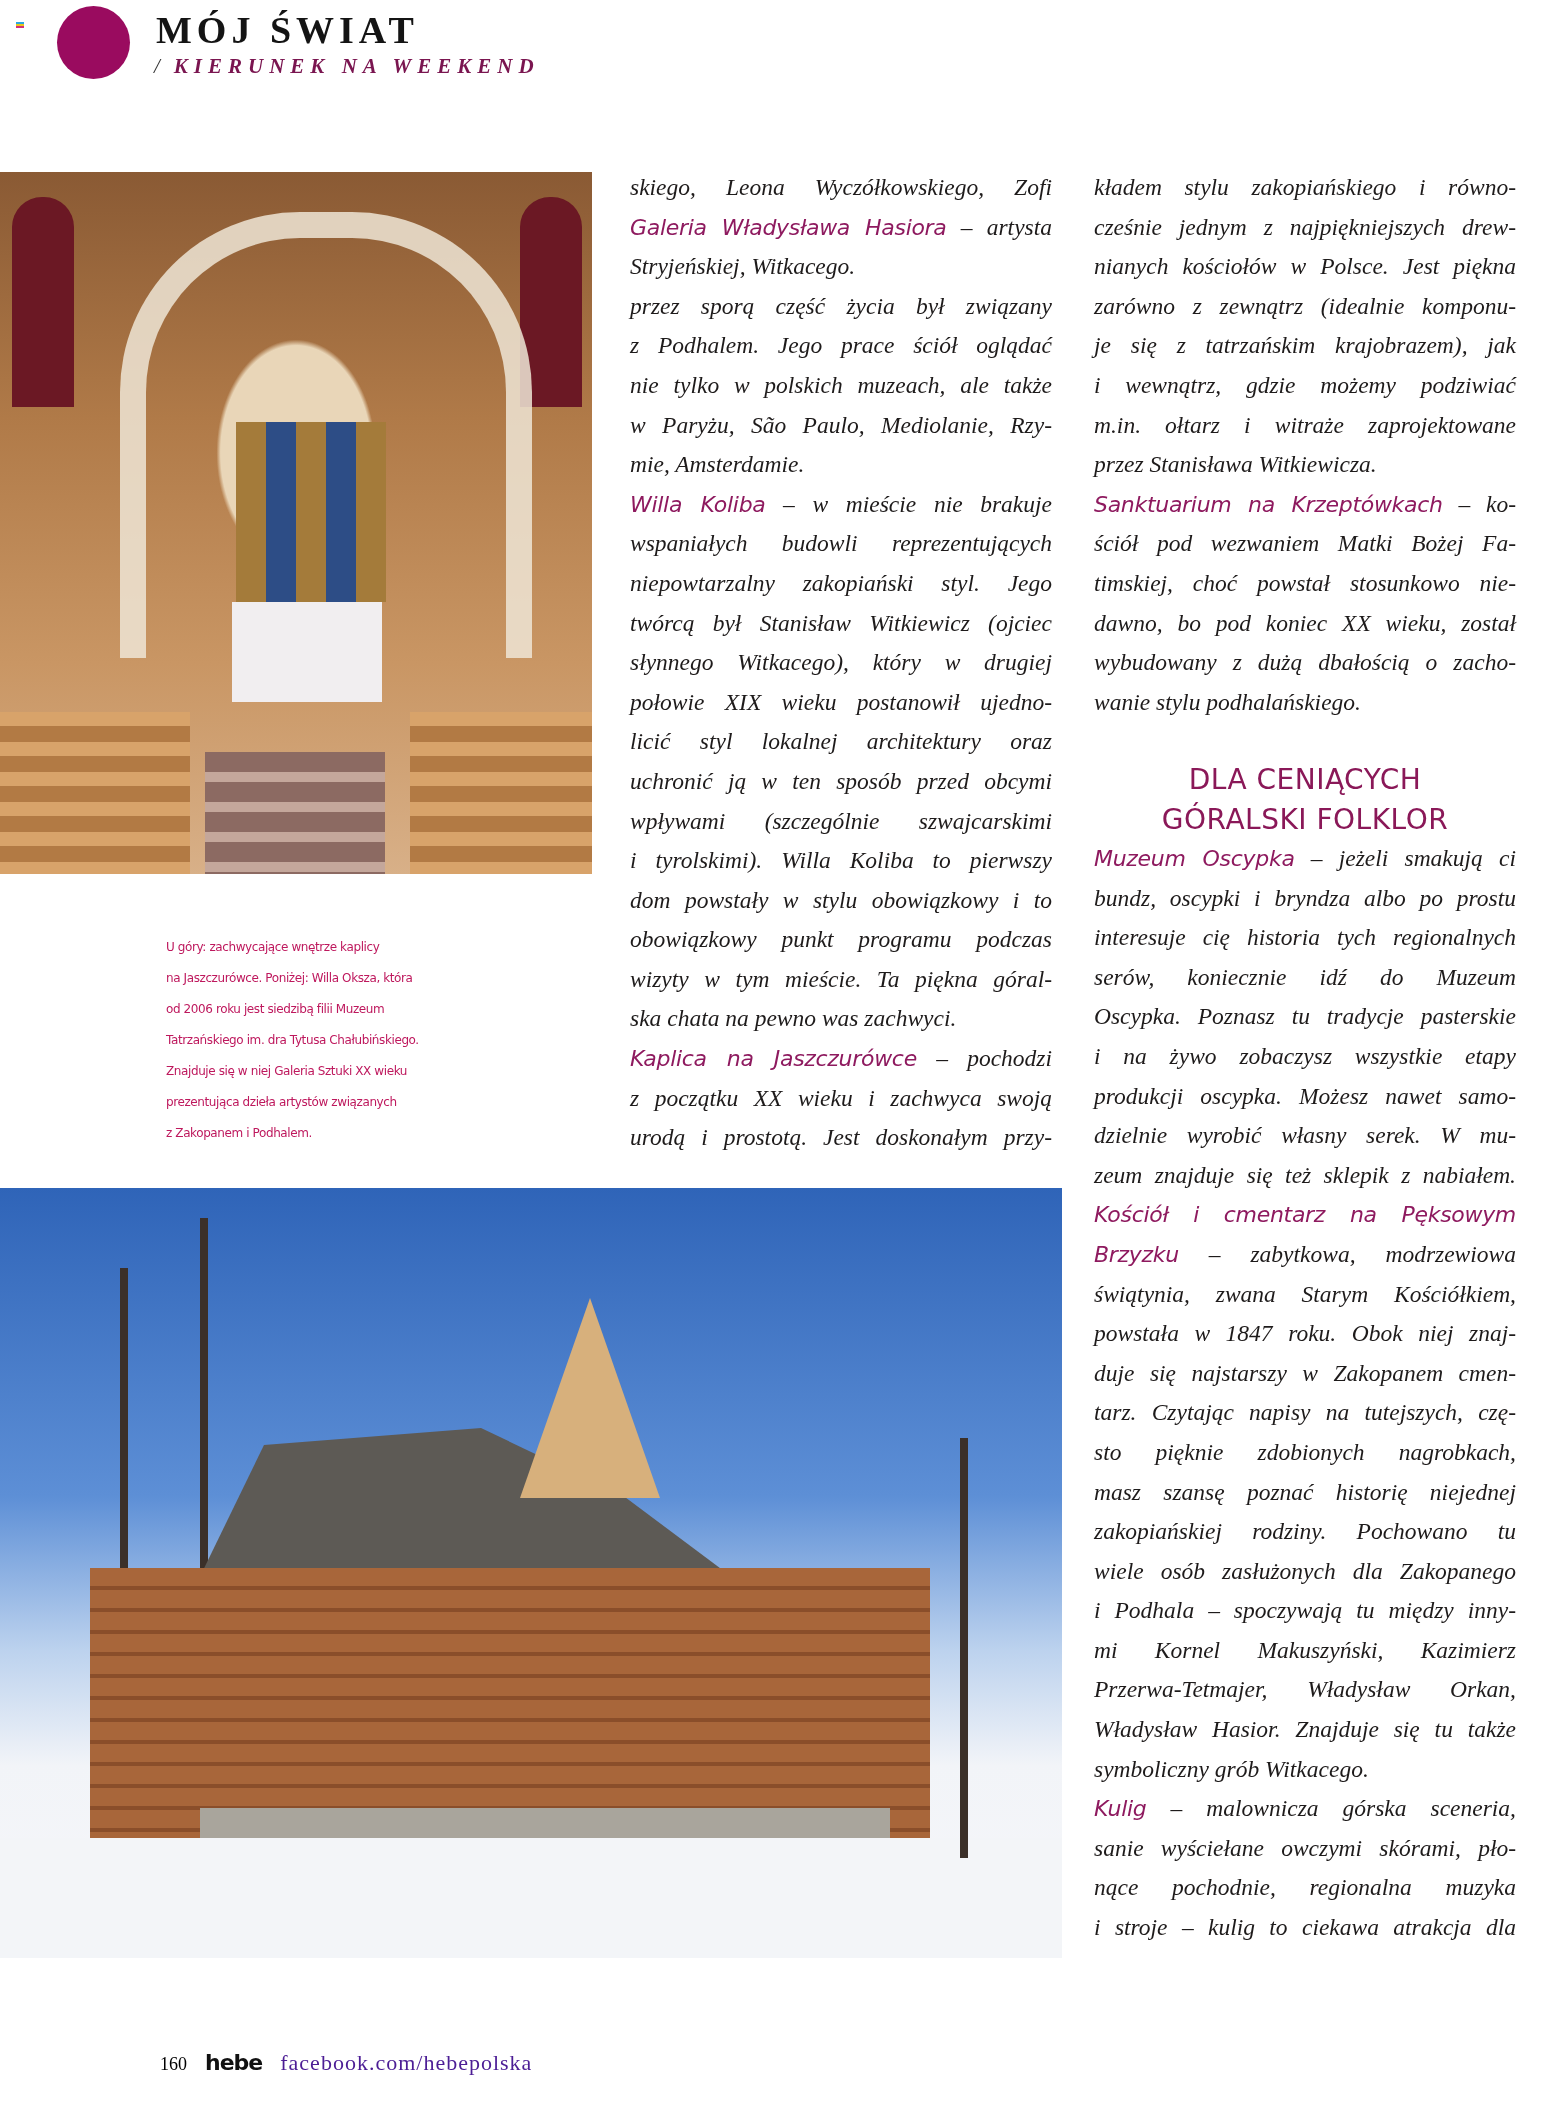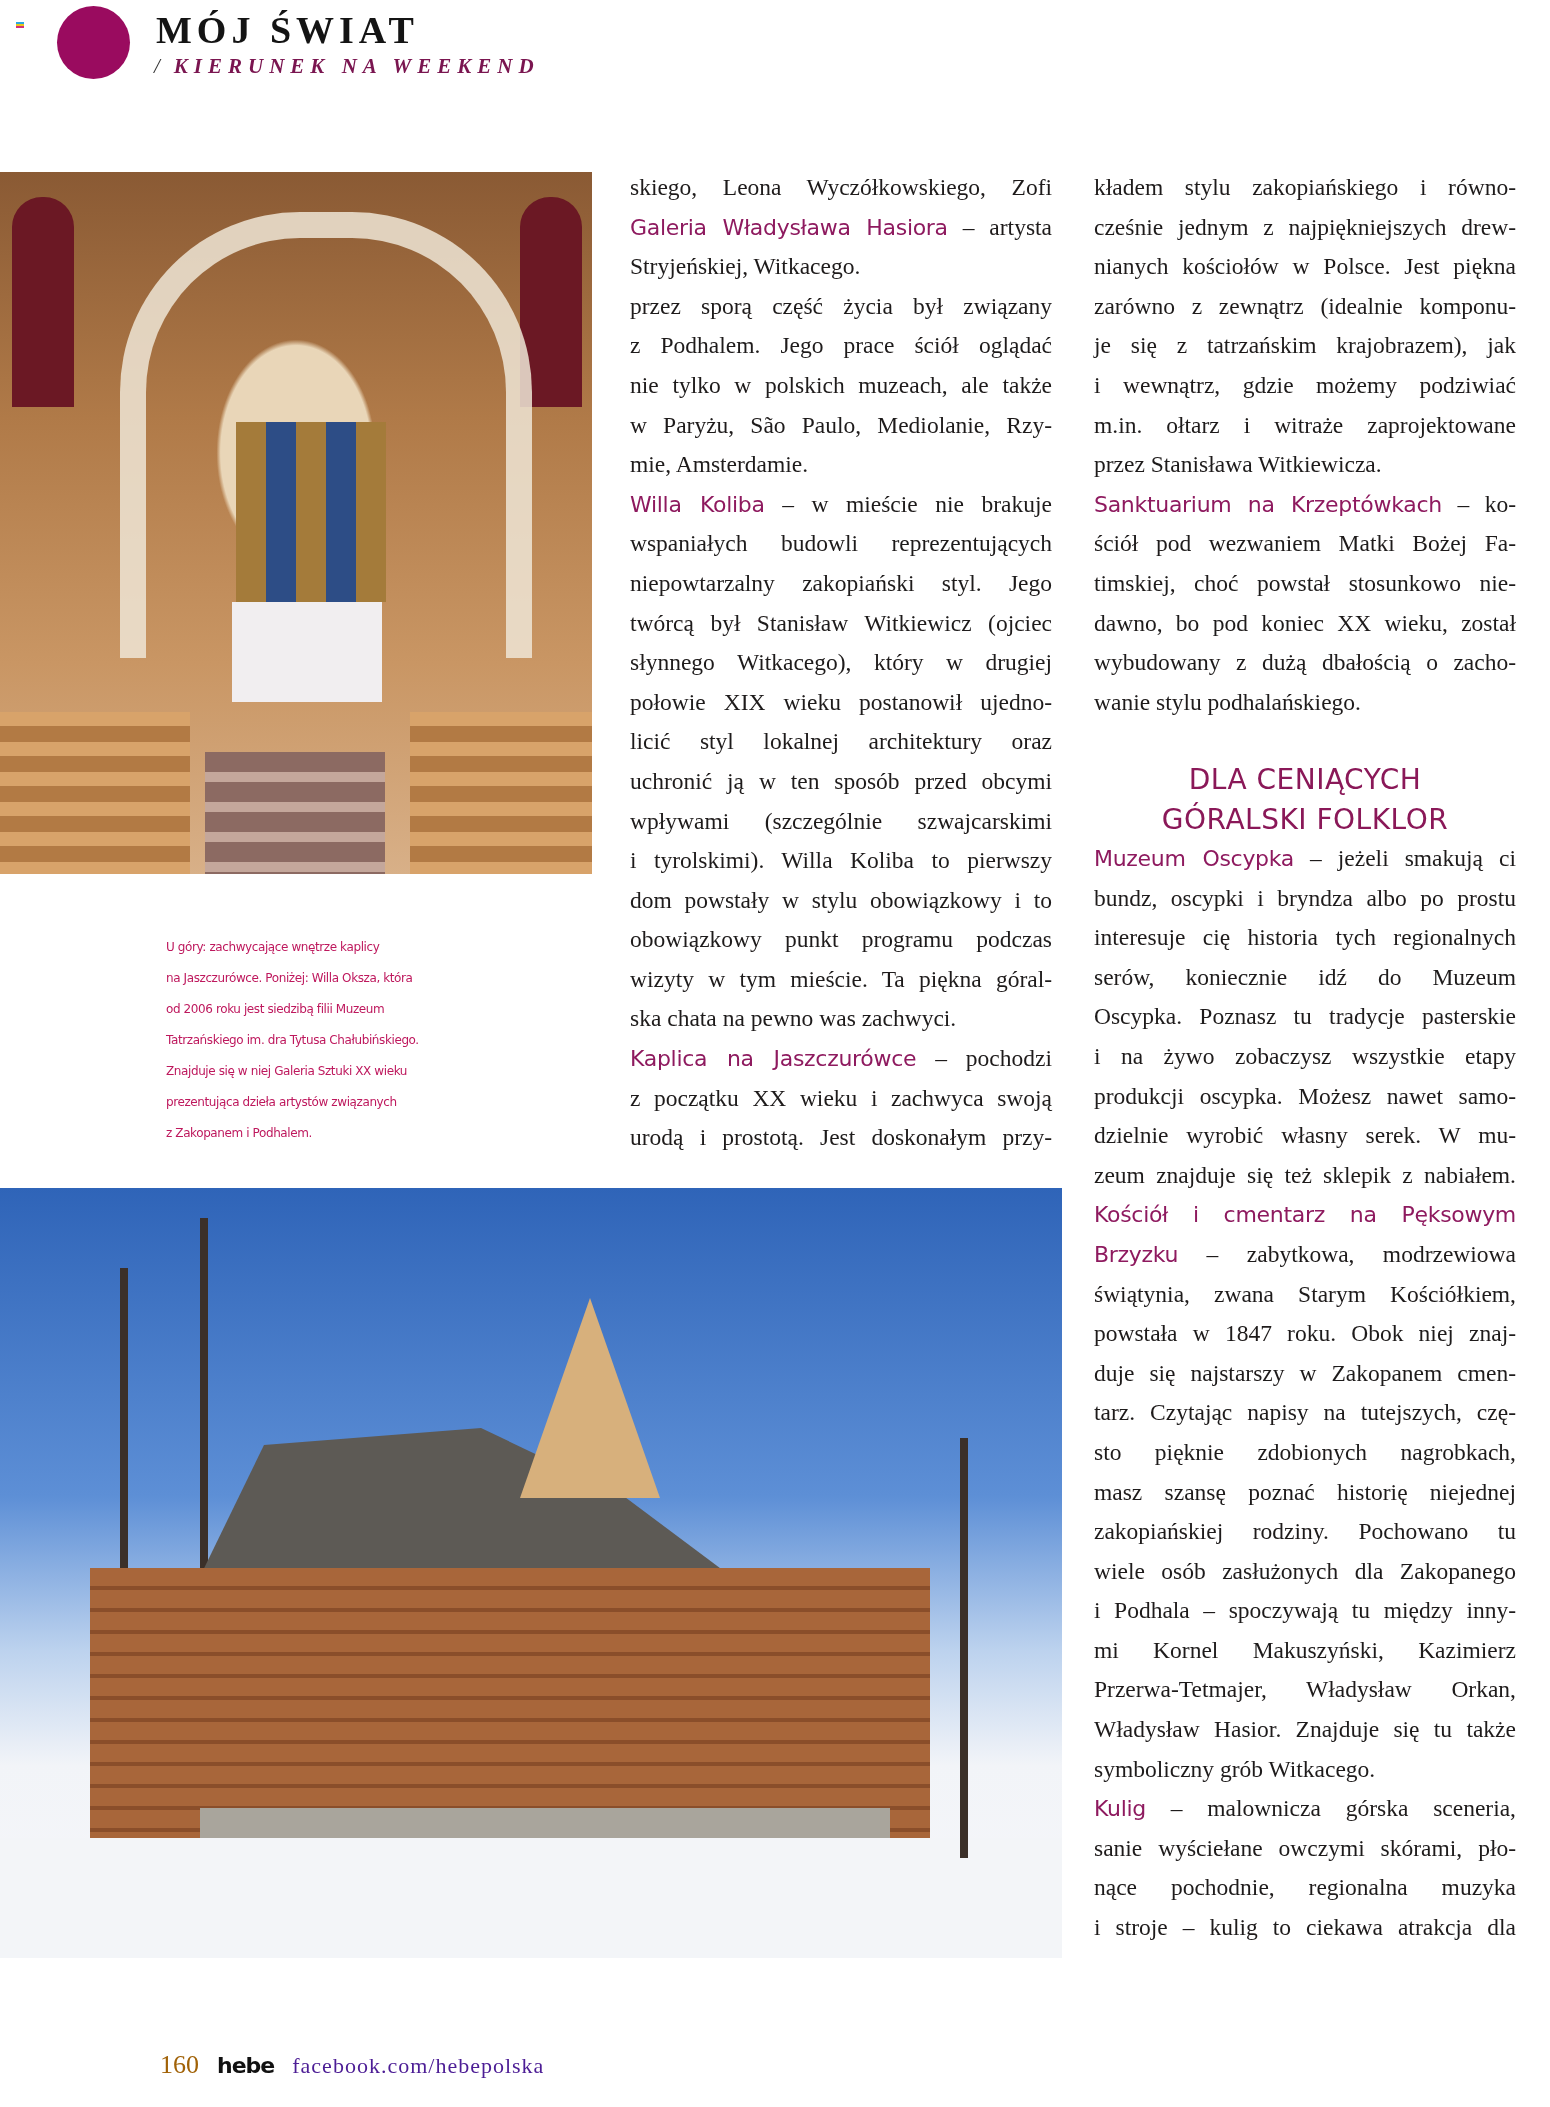--- a/index.html
+++ b/index.html
@@ -49,32 +49,32 @@
   .photo-villa .stone { position: absolute; left: 200px; top: 620px; width: 690px; height: 60px;
     background: #a9a59c; }
   .photo-villa .snow { position: absolute; left: 0; top: 650px; width: 1062px; height: 120px; background: #f3f5f8; }
   .photo-villa .tree { position: absolute; width: 8px; background: #3b3029; }
 
   .caption { position: absolute; left: 166px; top: 932px; width: 440px;
     font-family: "DejaVu Sans", "Liberation Sans", sans-serif; font-size: 12px; line-height: 31px;
     color: #be185d; letter-spacing: -0.4px; }
   .caption div { white-space: nowrap; }
 
-  .col { position: absolute; font-size: 23.5px; line-height: 39.6px; color: #1e1b1b; }
+  .col { position: absolute; font-size: 23.5px; line-height: 39.6px; color: #1e1b1b; font-style: italic; }
   .col .line { white-space: nowrap; text-align: justify; text-align-last: justify; }
   .col .line.last { text-align-last: left; }
   .col-mid { left: 630px; top: 168px; width: 422px; }
   .col-right { left: 1094px; top: 168px; width: 422px; }
   .hl { font-family: "DejaVu Sans", "Liberation Sans", sans-serif; color: #8e1a5f; font-size: 22px; letter-spacing: -0.3px; }
   .section-head { position: absolute; left: 1094px; top: 760px; width: 422px; text-align: center;
     font-family: "DejaVu Sans", "Liberation Sans", sans-serif; font-size: 28px; line-height: 40px;
     color: #8a1858; letter-spacing: 0.5px; }
 
   .footer { position: absolute; left: 160px; top: 2050px; display: flex; align-items: baseline; gap: 18px; }
-  .footer .pg { font-size: 26px; color: #a16207; text-align: center; }
+  .footer .pg { font-size: 18px; color: #000000; text-align: center; }
   .footer .brand { font-family: "DejaVu Sans", sans-serif; font-size: 22px; font-weight: bold; color: #111; letter-spacing: -1px; }
   .footer .fb { font-size: 22px; color: #4c1d95; letter-spacing: 1px; }
 </style>
 </head>
 <body>
 
 <div class="crop-mark"></div>
 <div class="badge-circle"></div>
 <div class="kicker">MÓJ ŚWIAT</div>
 <div class="subkicker">

